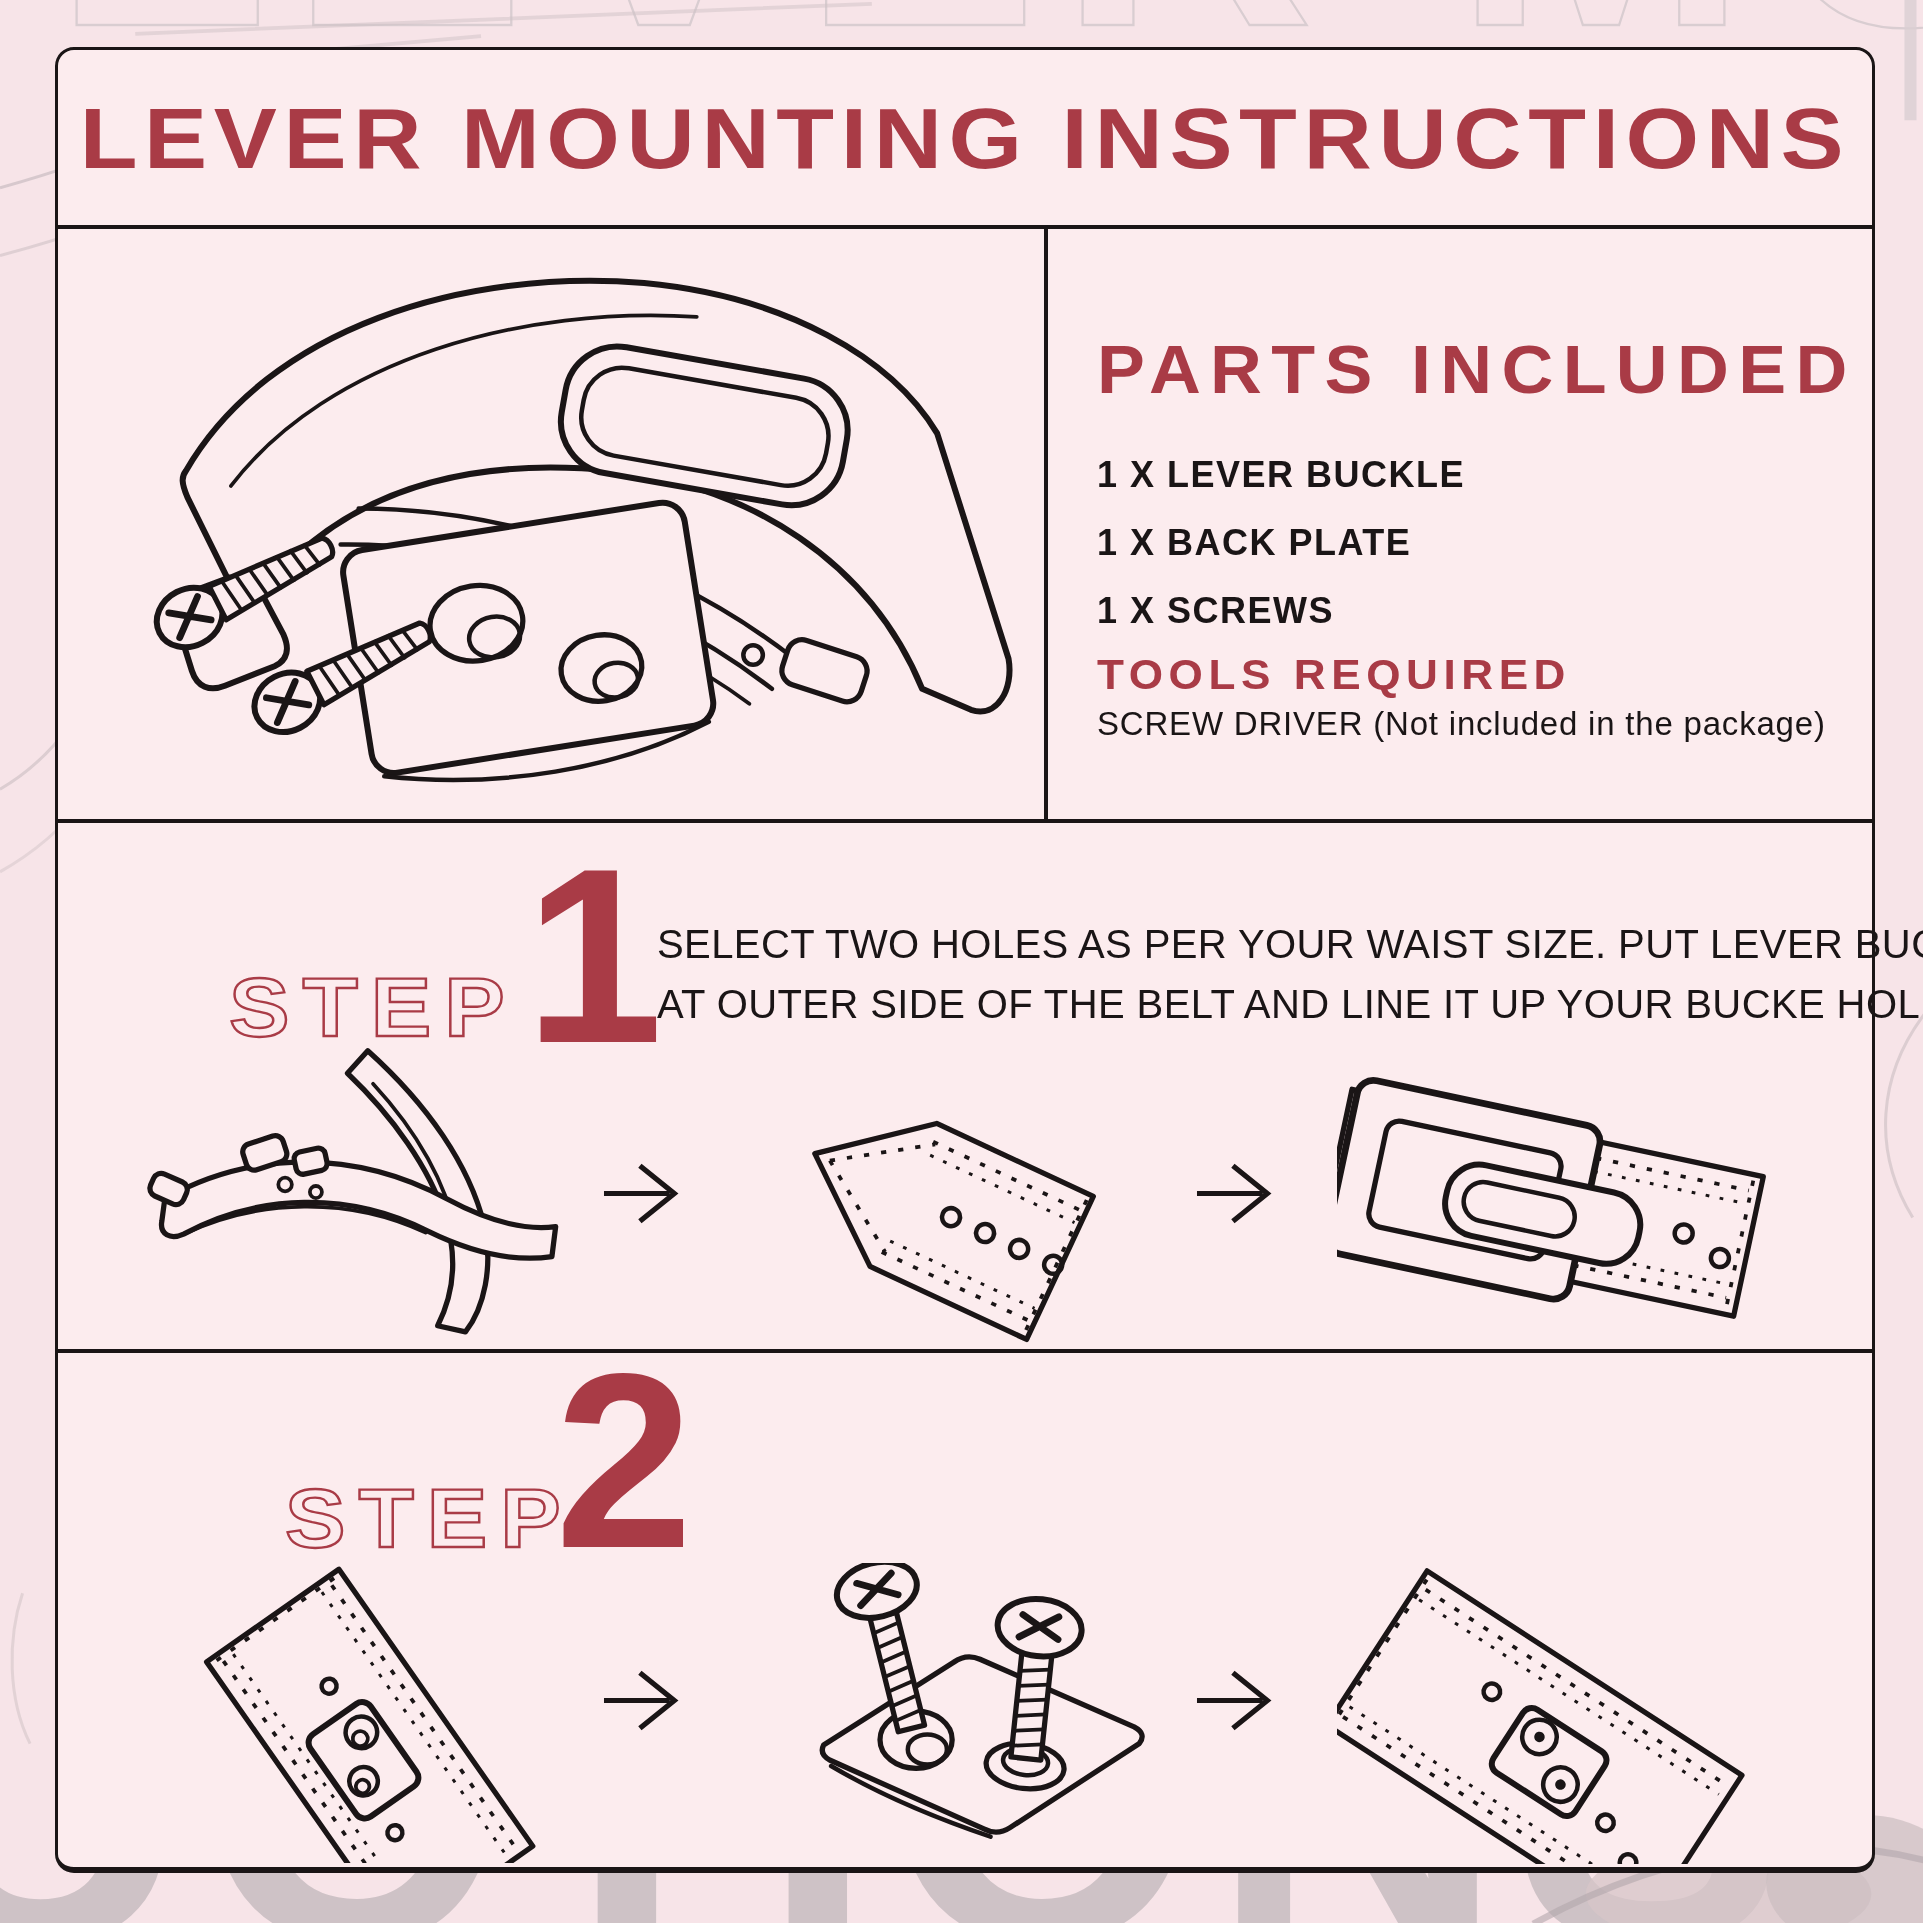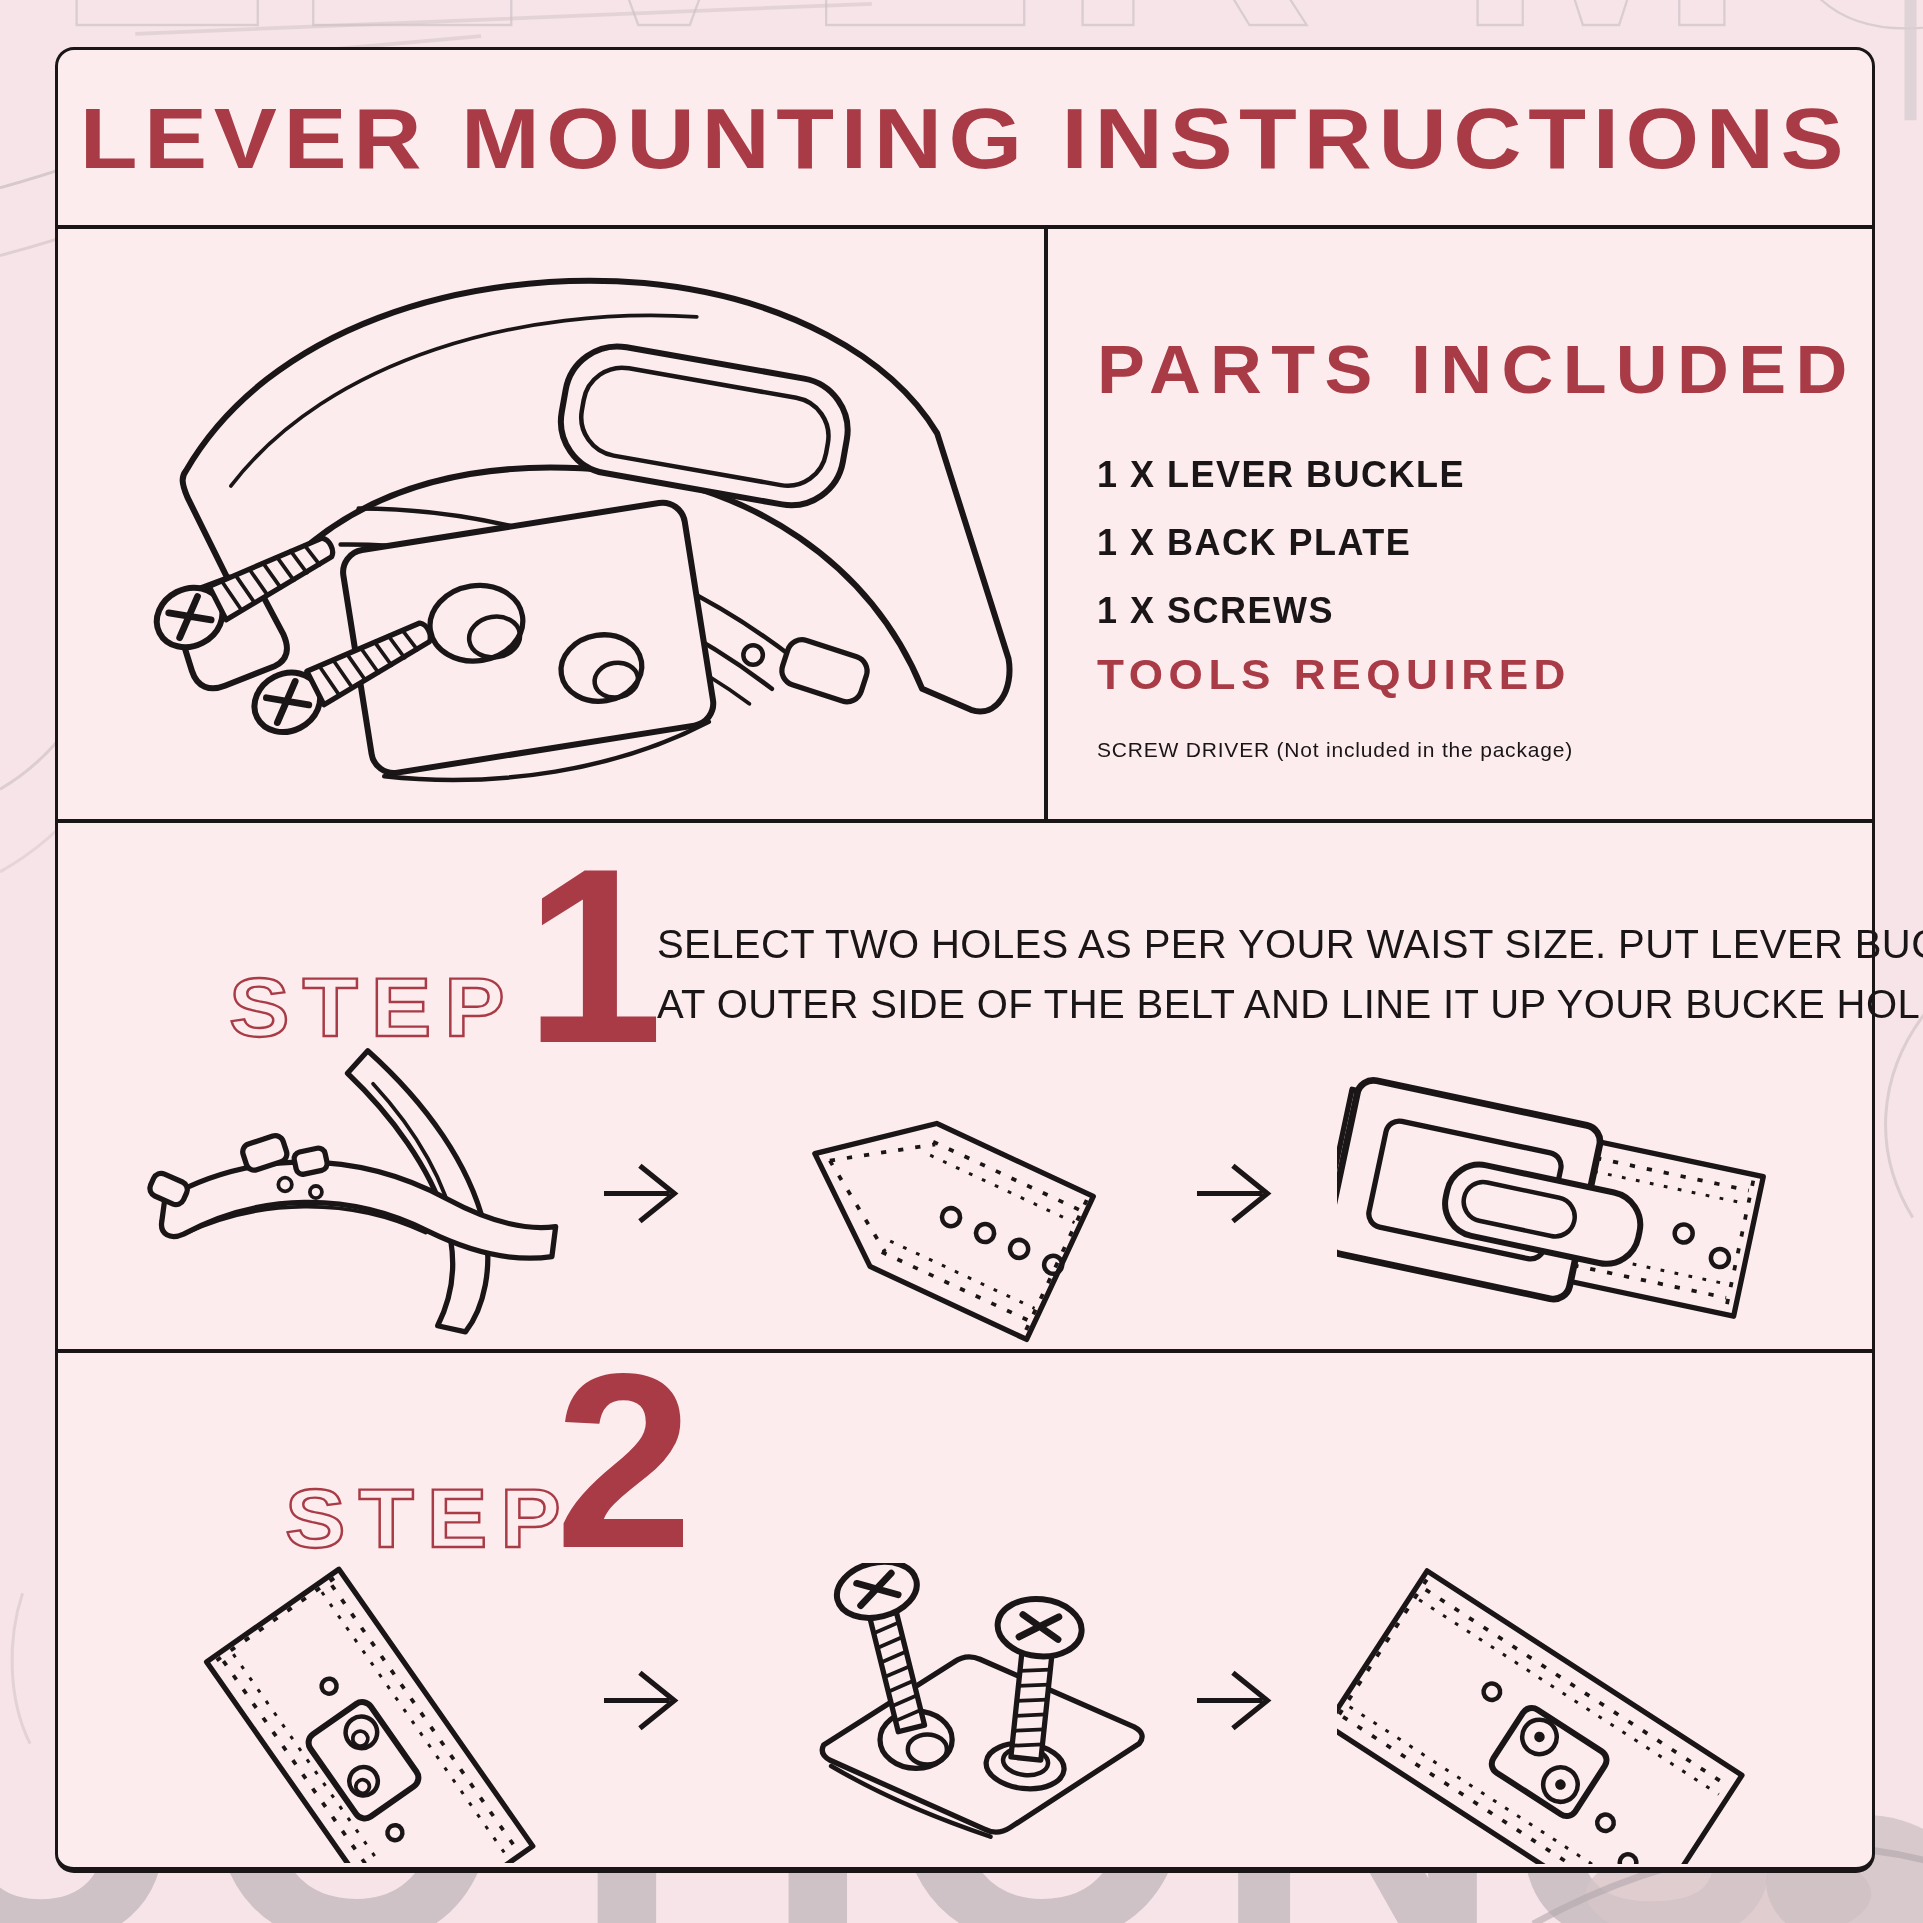--- a/index.html
+++ b/index.html
@@ -21,21 +21,21 @@
   
   .title{position:absolute;top:39px;left:50%;transform:translateX(-50%) scaleX(1.1);
          font-size:86px;font-weight:bold;letter-spacing:6px;color:#a93b46;white-space:nowrap;}
   
   .parts-heading{position:absolute;left:1039px;top:280px;font-size:69px;font-weight:bold;
          letter-spacing:9px;color:#a93b46;transform:scaleX(1.04);transform-origin:left;white-space:nowrap;}
   .parts-list{position:absolute;left:1039px;top:391px;margin:0;padding:0;list-style:none;
          font-size:36px;font-weight:bold;line-height:68px;letter-spacing:1.5px;}
   .tools-heading{position:absolute;left:1039px;top:601px;font-size:42px;font-weight:bold;
          letter-spacing:5.3px;color:#a93b46;transform:scaleX(1.05);transform-origin:left;white-space:nowrap;}
-  .tools-note{position:absolute;left:1039px;top:688px;font-size:21px;letter-spacing:0.8px;white-space:nowrap;}
+  .tools-note{position:absolute;left:1039px;top:655px;font-size:33px;letter-spacing:0.8px;white-space:nowrap;}
   
   .step-label{position:absolute;font-size:84px;font-weight:bold;letter-spacing:12px;
          transform:scaleX(1.08);transform-origin:left;color:#e5c3c8;white-space:nowrap;
          -webkit-text-fill-color:transparent;-webkit-text-stroke:2.3px #a93b46;}
   .step-number{position:absolute;font-size:248px;font-weight:bold;line-height:1;color:#a93b46;}
   .step-text{position:absolute;font-size:40px;line-height:60px;letter-spacing:0.4px;color:#1a1516;white-space:nowrap;}
   .illu{position:absolute;}
 </style>
 </head>
 <body>

